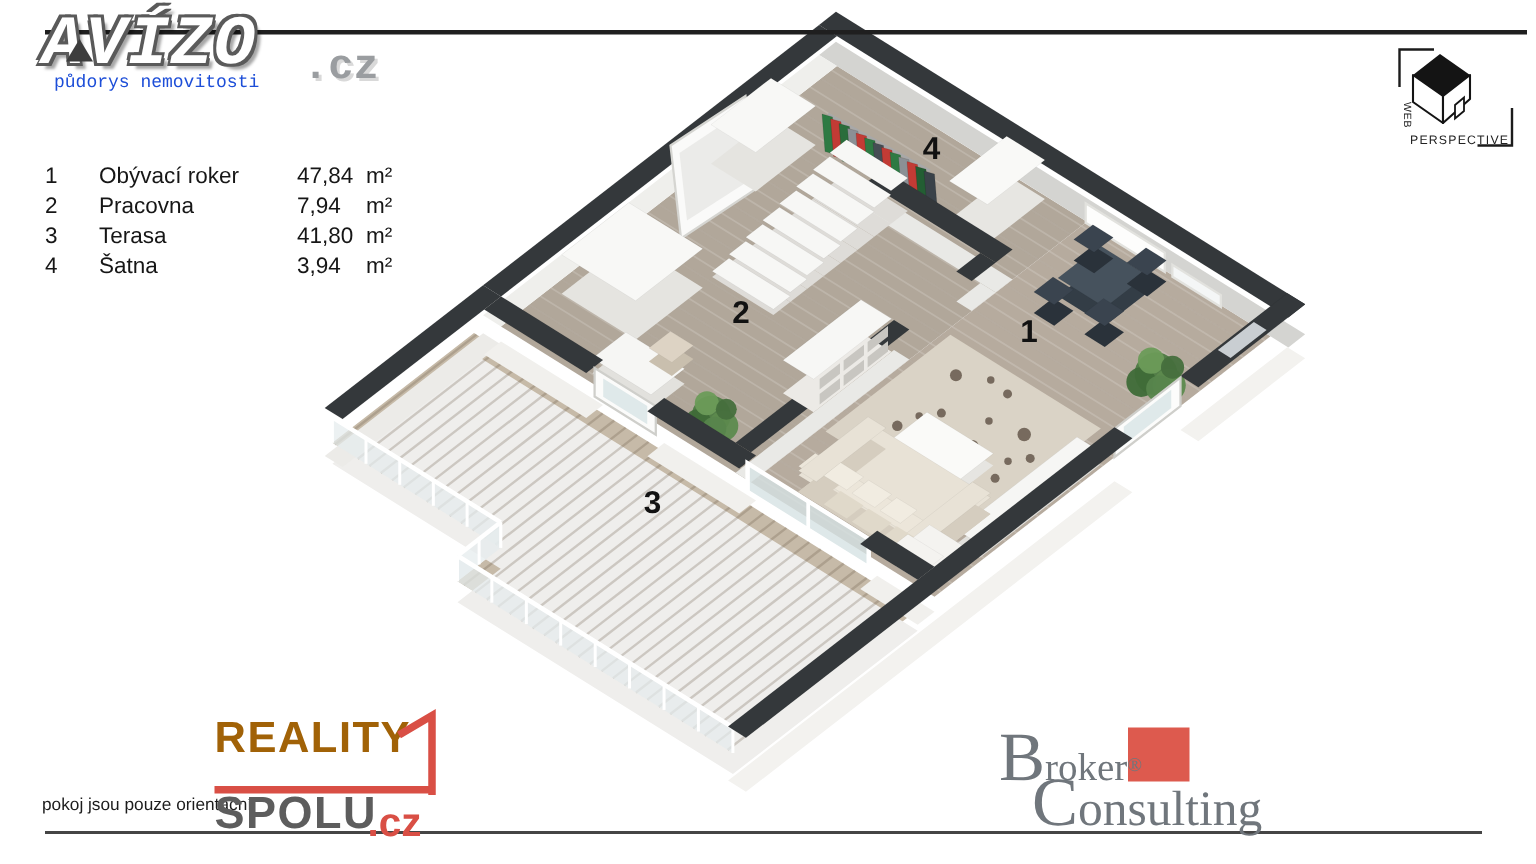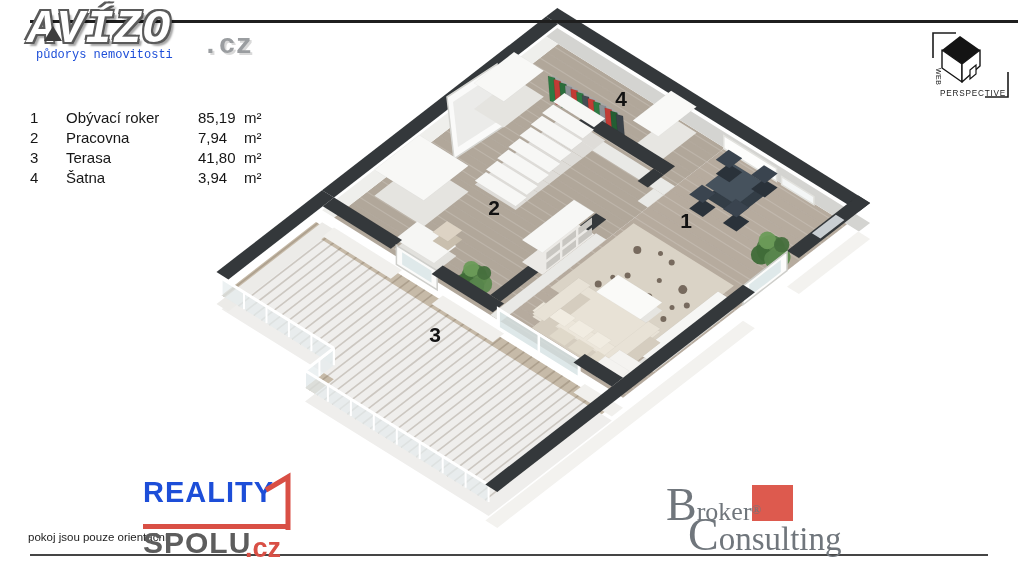--- a/index.html
+++ b/index.html
@@ -21,21 +21,21 @@
   #avizo-sub{position:absolute;left:10px;top:44px;font-size:12px;font-weight:500;color:#1d4ed8;z-index:4;}
   
   #legend{left:30px;top:107px;z-index:2;font-size:15px;color:#161616;}
   .lrow{display:grid;grid-template-columns:36px 132px 46px 24px;height:20px;align-items:center;}
   .lv{text-align:left;}
   
   #webp{left:920px;top:26px;z-index:2;}
   
   #disclaimer{left:28px;top:531px;font-size:11.5px;color:#1c1c1c;z-index:2;}
   #bottom-line{left:30px;top:554px;width:958px;height:2px;background:#454545;z-index:1;}
-  #reality{left:143px;top:476px;font-size:29px;font-weight:800;color:#1d4ed8;letter-spacing:1px;z-index:2;}
+  #reality{left:143px;top:476px;font-size:29px;font-weight:800;color:#a16207;letter-spacing:1px;z-index:2;}
   #red-bar{left:143px;top:524px;width:146px;height:5px;background:#d94f45;z-index:2;}
   #roof-svg{left:258px;top:468px;z-index:2;}
   #spolu{left:143px;top:526px;font-size:30px;font-weight:800;color:#5d5d5d;letter-spacing:1px;z-index:2;}
   #spolu-cz{left:245px;top:533px;font-size:27px;font-weight:800;color:#d94f45;z-index:3;}
   
   #broker-box{left:752px;top:485px;width:41px;height:36px;background:#dd5a4e;z-index:1;}
   #broker-line1{left:666px;top:478px;z-index:2;font-family:"Liberation Serif",serif;color:#70767c;}
   #broker-line1 .big{font-size:46px;}
   #broker-line1 .sm{font-size:26px;}
   #broker-line1 sup{font-size:13px;}
@@ -351,21 +351,21 @@
     <div id="avizo-text">AVÍZO</div>
     <div id="avizo-tri"></div>
     <div id="avizo-cz">.cz</div>
     <div id="avizo-sub">půdorys nemovitosti</div>
   </div>
 
   <div id="legend" class="abs">
       <div class="lrow">
         <span>1</span>
         <span>Obývací roker</span>
-        <span class="lv">85,19</span>
+        <span class="lv">47,84</span>
         <span>m²</span>
       </div>
       <div class="lrow">
         <span>2</span>
         <span>Pracovna</span>
         <span class="lv">7,94</span>
         <span>m²</span>
       </div>
       <div class="lrow">
         <span>3</span>

